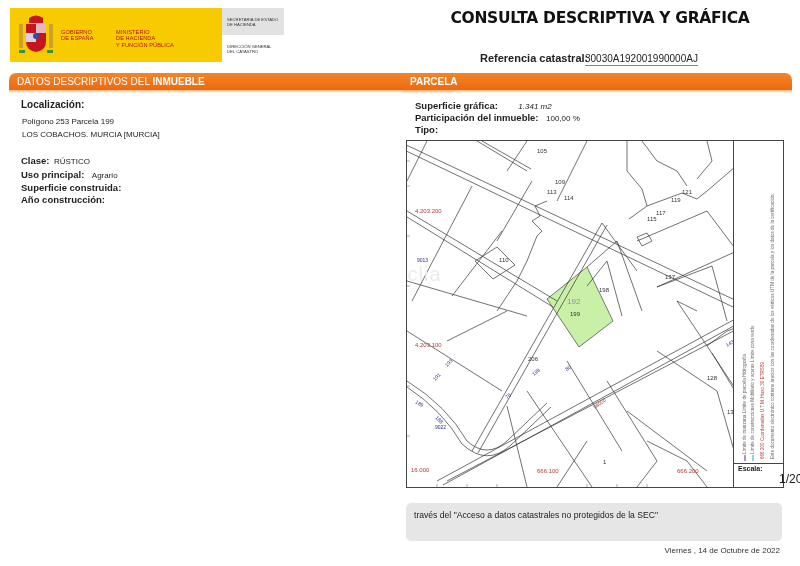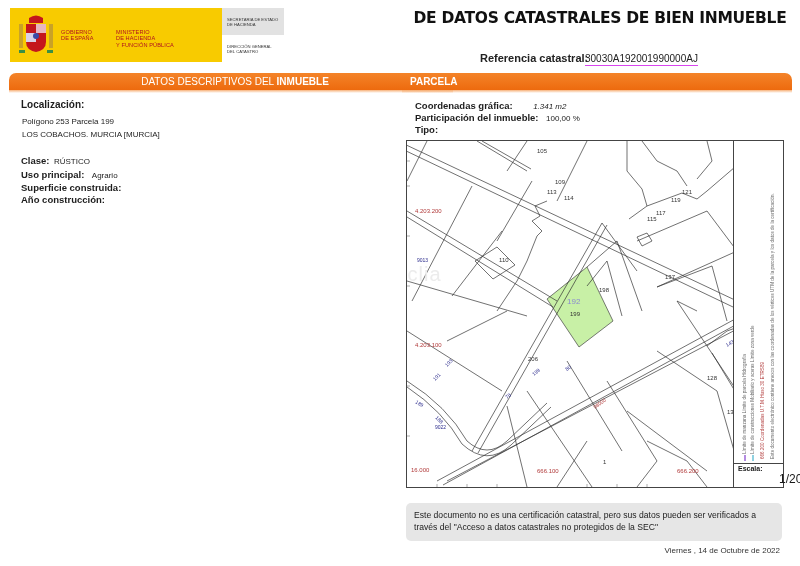--- a/index.html
+++ b/index.html
@@ -110,26 +110,26 @@
 <div class="abs logo-small" style="left:227px; top:17px;">
   <div>SECRETARÍA DE ESTADO</div>
   <div>DE HACIENDA</div>
 </div>
 <div class="abs logo-small" style="left:227px; top:44px;">
   <div>DIRECCIÓN GENERAL</div>
   <div>DEL CATASTRO</div>
 </div>
 
 <div class="abs doc-title">
-  <div>DE DATOS CATASTRALES DE BIEN INMUEBLE</div>
+  <div>CONSULTA DESCRIPTIVA Y GRÁFICA</div>
 </div>
 <div class="abs ref-label">Referencia catastral:</div>
 <div class="abs ref-value">30030A192001990000AJ</div>
 
-<div class="abs sec-head" style="left:9px; top:73px; width:444px;text-align:center;">
+<div class="abs sec-head" style="left:9px; top:73px; width:444px;">
   <span class="thin">DATOS DESCRIPTIVOS DEL </span><span>INMUEBLE</span>
 </div>
 
 <div class="abs lbl" style="left:21px; top:99px; font-size:10px;">Localización:</div>
 <div class="abs val" style="left:22px; top:117px;">Polígono 253 Parcela 199</div>
 <div class="abs val" style="left:22px; top:130px;">LOS COBACHOS. MURCIA [MURCIA]</div>
 
 <div class="abs" style="left:21px; top:150px;">
   <span class="lbl">Clase:</span>
   <span class="val">RÚSTICO</span>
@@ -145,21 +145,21 @@
 <div class="abs" style="left:21px; top:189px;">
   <span class="lbl">Año construcción:</span>
   <span class="val"></span>
 </div>
 
 <div class="abs sec-head" style="left:402px; top:73px; width:390px;">
   <span>PARCELA</span>
 </div>
 
 <div class="abs" style="left:415px; top:95px;">
-  <span class="lbl">Coordenadas gráfica:</span>
+  <span class="lbl">Superficie gráfica:</span>
   <span class="val" style="margin-left:16px;font-style:italic;">1.341 m2</span>
 </div>
 <div class="abs" style="left:415px; top:107px;">
   <span class="lbl">Participación del inmueble:</span>
   <span class="val" style="margin-left:3px;">100,00 %</span>
 </div>
 <div class="abs" style="left:415px; top:119px;">
   <span class="lbl">Tipo:</span>
   <span class="val"></span>
 </div>
@@ -306,16 +306,15 @@
   </div>
   <div class="legend-rot" style="left:25px; top:318px; color:#b13a3a;">666.200 Coordenadas U.T.M. Huso 30 ETRS89</div>
   <div class="legend-rot" style="left:35px; top:318px;">Este documento electrónico contiene anexos con las coordenadas de los vértices UTM de la parcela y los datos de la certificación.</div>
 </div>
 <div class="abs scale-box">
   <div style="font-size:7px; font-weight:bold; padding-left:4px; margin-top:1px;">Escala:</div>
   <div style="font-size:12px; padding-left:5px;margin-left:40px;">1/2000</div>
 </div>
 
 <div class="abs note">
-  <div>Este documento no es una certificación catastral, pero sus datos pueden ser verificados a</div>
   <div>través del "Acceso a datos catastrales no protegidos de la SEC"</div>
 </div>
 <div class="abs date">Viernes , 14 de Octubre de 2022</div>
 
 </body></html>

